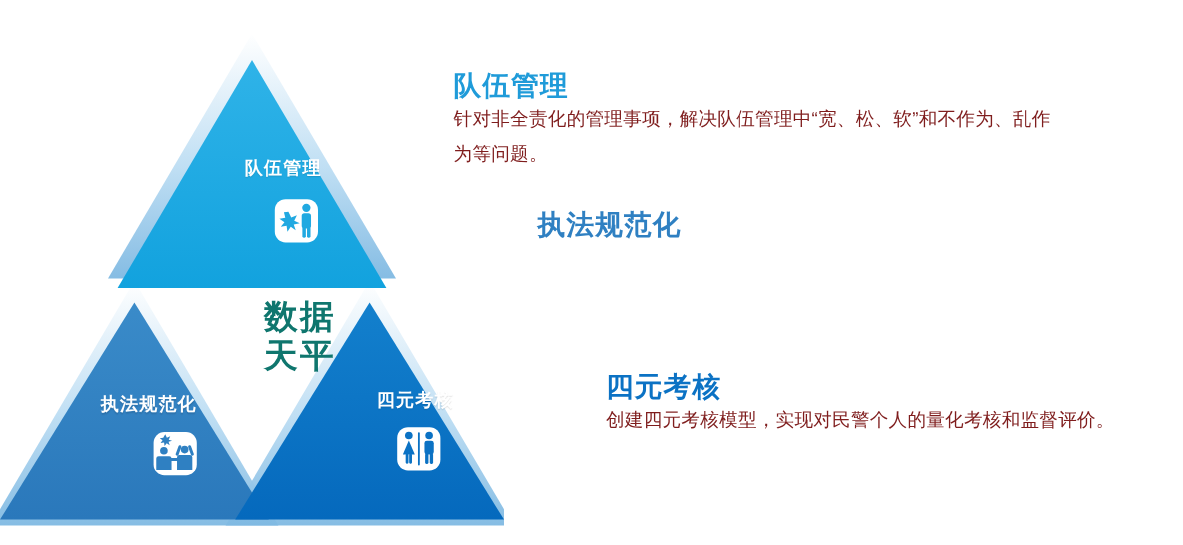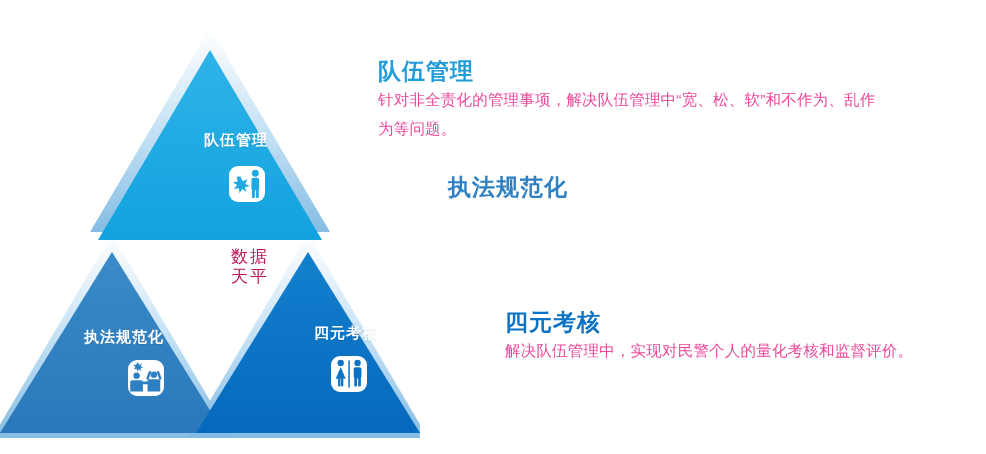--- a/index.html
+++ b/index.html
@@ -56,41 +56,41 @@
   #icon-top   { left: 229px; top: 166px; }
   #icon-left  { left: 128px; top: 360px; }
   #icon-right { left: 331px; top: 356px; }
 
   #center-text {
     position: absolute;
     left: 195px;
     top: 247px;
     width: 110px;
     text-align: center;
-    color: #be185d;
-    font-weight: normal;
-    font-size: 17px;
+    color: #0f766e;
+    font-weight: bold;
+    font-size: 28px;
     line-height: 1.18;
     letter-spacing: 2px;
   }
   #center-text span { display: block; }
 
   
   .block { position: absolute; }
   .block h2 {
     margin: 0 0 2px 0;
     font-size: 23px;
     font-weight: bold;
     letter-spacing: 1px;
     line-height: 1.15;
   }
   .block p {
     margin: 0;
     font-size: 15.5px;
-    color: #ec4899;
+    color: #7f1d1d;
     line-height: 1.85;
     letter-spacing: 0.2px;
   }
 
   #block-1 { left: 378px; top: 58px;  width: 500px; }
   #block-2 { left: 448px; top: 174px; width: 524px; }
   #block-3 { left: 505px; top: 309px; width: 478px; }
 
   #block-1 h2 { color: #1f9bd9; }
   #block-2 h2 { color: #2f80c2; }
@@ -202,14 +202,14 @@
   <h2>队伍管理</h2>
   <p>针对非全责化的管理事项，解决队伍管理中“宽、松、软”和不作为、乱作为等问题。</p>
 </div>
 
 <div class="block" id="block-2">
   <h2>执法规范化</h2>
 </div>
 
 <div class="block" id="block-3">
   <h2>四元考核</h2>
-  <p>解决队伍管理中，实现对民警个人的量化考核和监督评价。</p>
+  <p>创建四元考核模型，实现对民警个人的量化考核和监督评价。</p>
 </div>
 
 </body></html>

